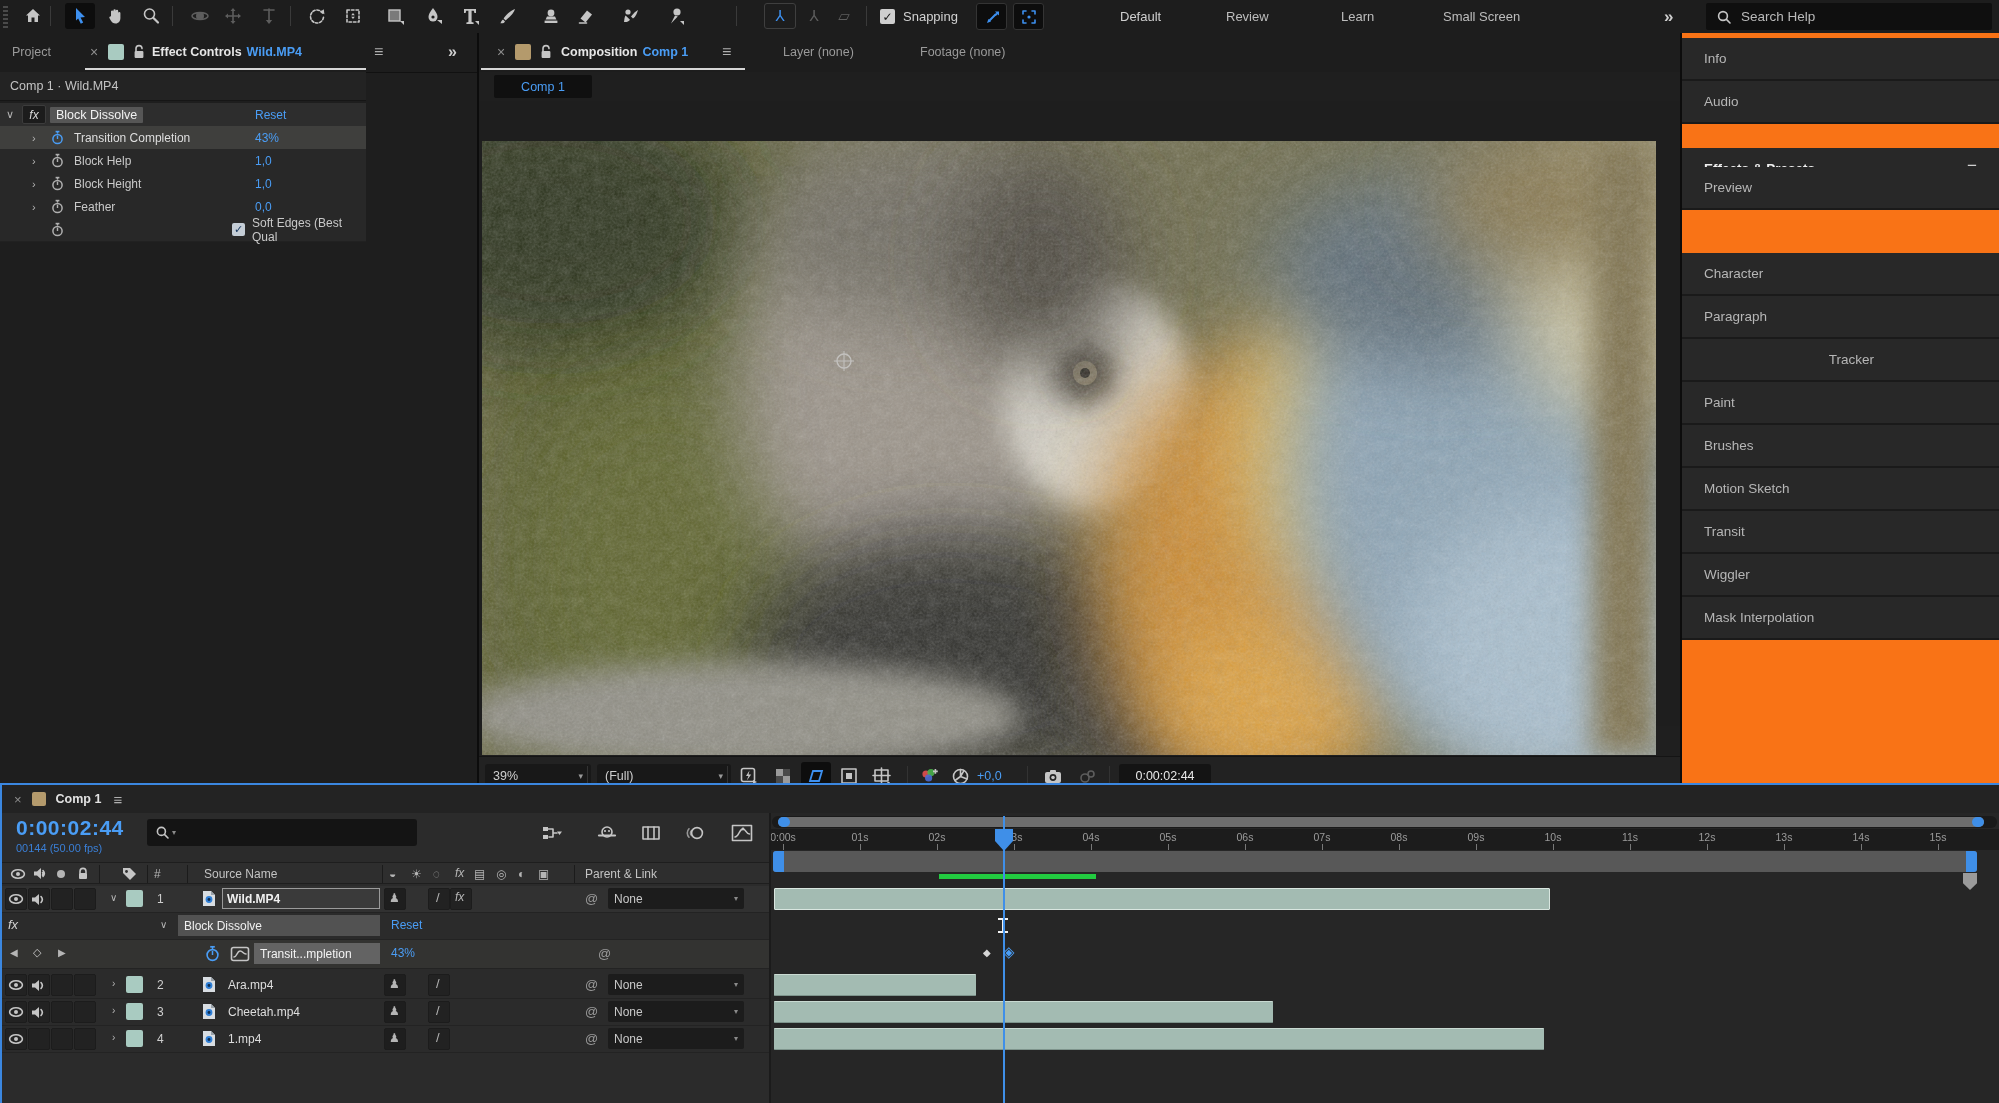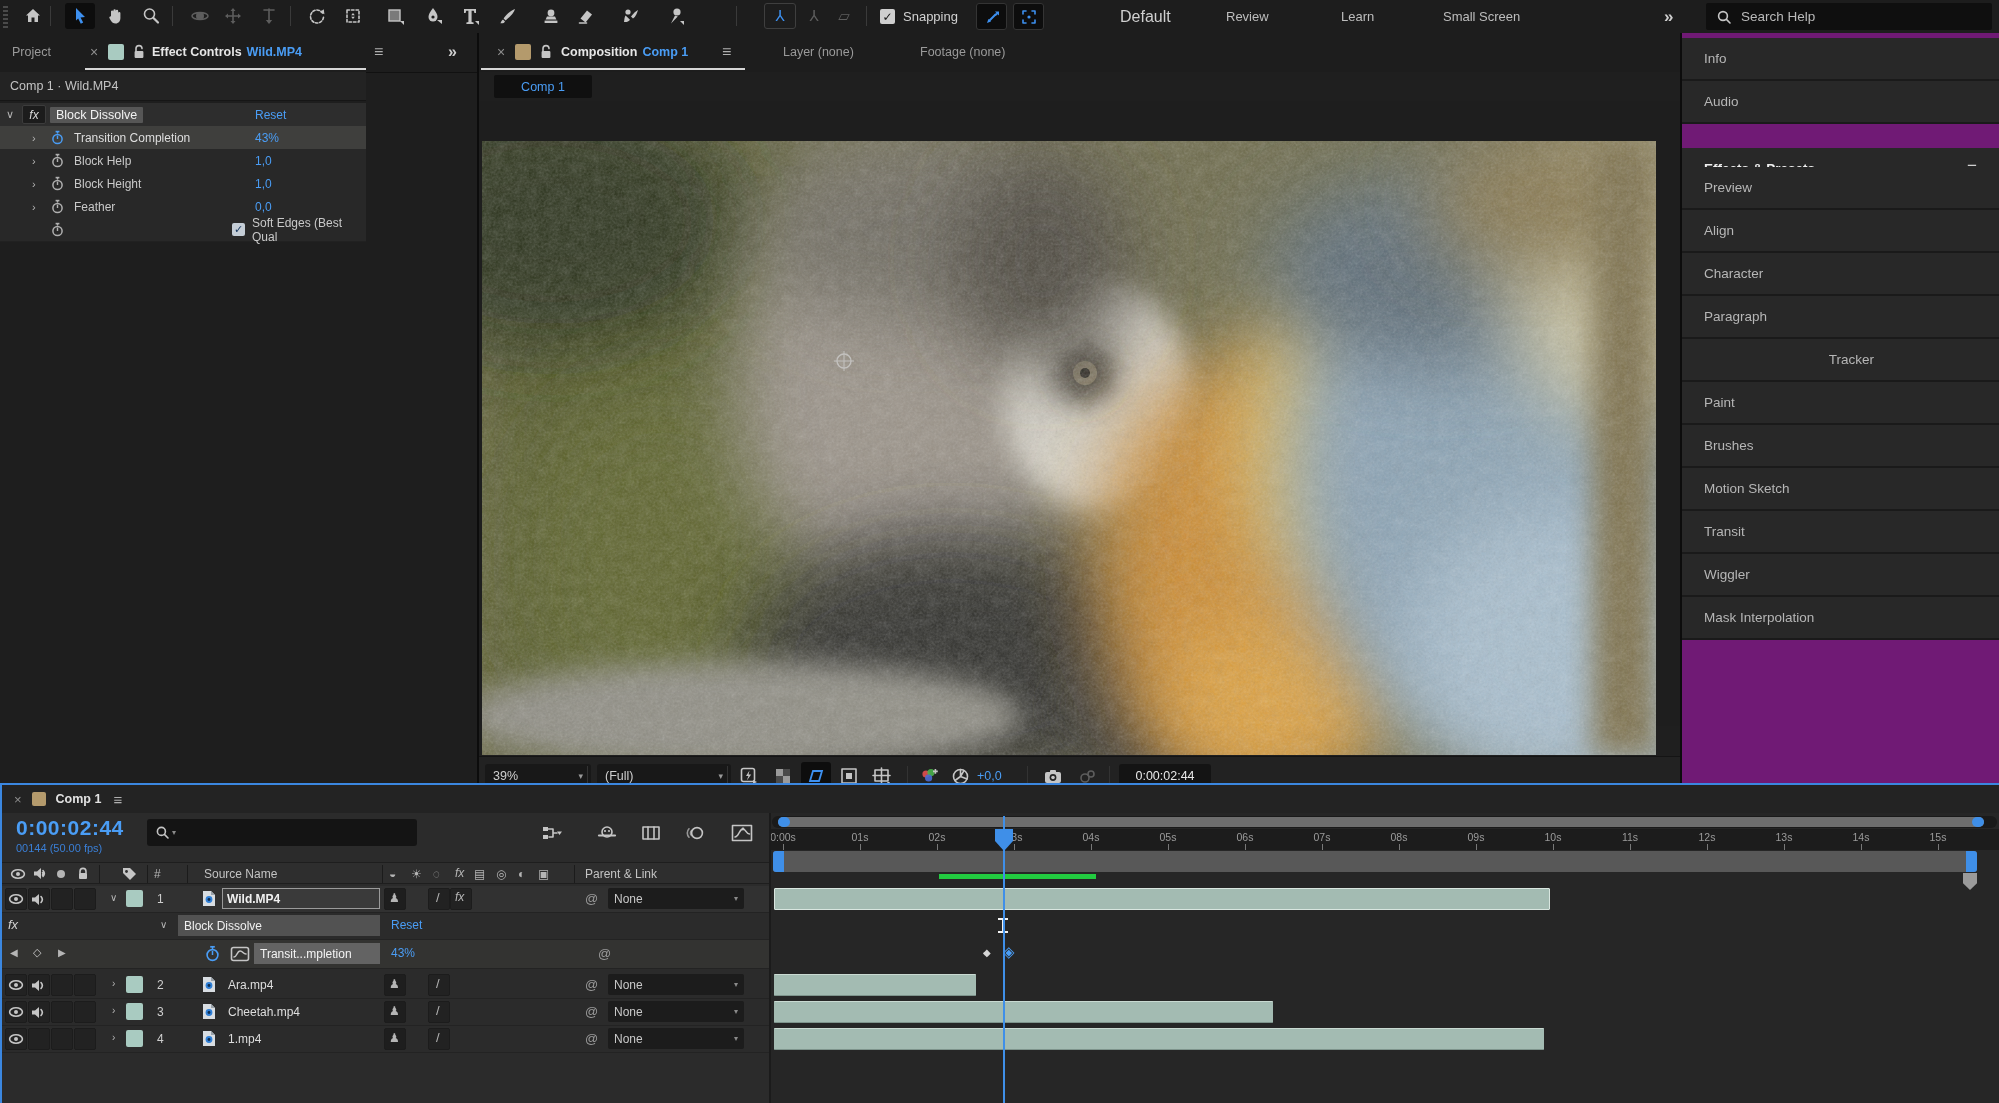--- a/index.html
+++ b/index.html
@@ -162,21 +162,21 @@
           <path style="fill:#3d90f0" d="M12 3.6 h4 v4 l-1.4-1.4 -1.8 1.8 -1.2-1.2 1.8-1.8Z"></path>
         </svg>
       </div>
     <div class="abs ctr" style="left:1013px;top:3px;width:31px;height:27px;background:#0d0d0d;border:1px solid #343434;border-radius:3px;box-sizing:border-box;">
         <svg width="18" height="18">
           <path class="ic" style="stroke:#3d90f0" d="M3 6V3h3 M12 3h3v3 M15 12v3h-3 M6 15H3v-3"></path>
           <circle style="fill:#3d90f0" cx="9" cy="9" r="1.6"></circle>
         </svg>
       </div>
 
-    <div class="abs r" style="left:1120px;top:0;height:33px;font-size:16px;color:#cfcfcf;">Default</div>
+    <div class="abs r" style="left:1120px;top:0;height:33px;font-size:13px;color:#cfcfcf;">Default</div>
     <div class="abs r" style="left:1226px;top:0;height:33px;font-size:13px;color:#bdbdbd;">Review</div>
     <div class="abs r" style="left:1341px;top:0;height:33px;font-size:13px;color:#bdbdbd;">Learn</div>
     <div class="abs r" style="left:1443px;top:0;height:33px;font-size:13px;color:#bdbdbd;">Small Screen</div>
     <div class="abs r" style="left:1664px;top:0;height:33px;font-size:17px;color:#cfcfcf;font-weight:bold;">»</div>
 
     <div class="abs r" style="left:1706px;top:3px;width:286px;height:27px;background:#0f0f0f;border-radius:2px;padding-left:10px;box-sizing:border-box;">
       <svg width="16" height="16" style="margin-right:9px;">
           <circle class="ic" cx="7" cy="7" r="4.4"></circle>
           <line class="ic" x1="10.4" y1="10.4" x2="14" y2="14"></line>
         </svg>
@@ -434,36 +434,33 @@
         <div class="vsep abs" style="left:630px;top:9px;height:20px;background:#333;"></div>
         <div class="chip abs ctr" style="left:640px;top:7px;width:92px;height:24px;background:#141414;">
           <span style="color:#e8e8e8;font-size:12.5px;">0:00:02:44</span>
         </div>
       </div>
     </div>
   </div>
 
   <div class="abs" style="left:1680px;top:33px;width:2px;height:750px;background:#0c0c0c;"></div>
 
-  <div class="abs" style="left:1682px;top:33px;width:317px;height:750px;background:#701a75;">
+  <div class="abs" style="left:1682px;top:33px;width:317px;height:750px;background:#f97316;">
     <div class="rpitem" style="top:5px;">
         <span>Info</span>
       </div>
     <div class="rpitem" style="top:48px;">
         <span>Audio</span>
       </div>
     <div class="rpitem" style="top:91px;color:#efefef;font-weight:bold;margin-top:24px;">
       <span>Effects &amp; Presets</span>
       <span style="position:absolute;right:22px;font-size:17px;font-weight:normal;color:#cfcfcf;">≡</span>
     </div>
     <div class="rpitem" style="top:134px;">
         <span>Preview</span>
-      </div>
-    <div class="rpitem" style="top:177px;">
-        <span>Align</span>
       </div>
     <div class="rpitem" style="top:220px;">
         <span>Character</span>
       </div>
     <div class="rpitem" style="top:263px;">
         <span>Paragraph</span>
       </div>
     <div class="rpitem" style="top:306px;justify-content:center;">
         <span>Tracker</span>
       </div>

